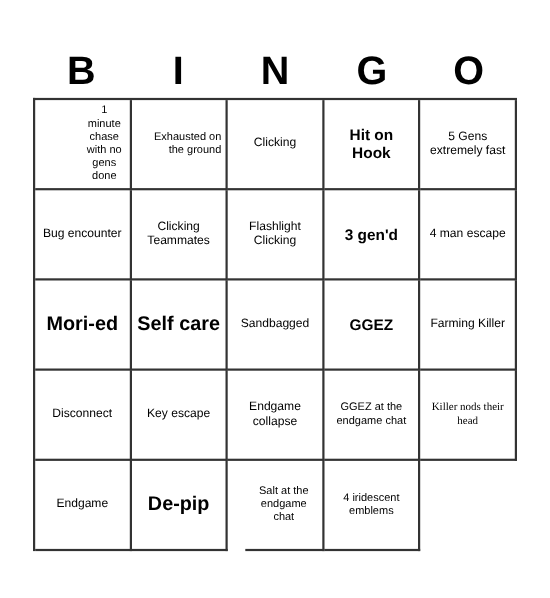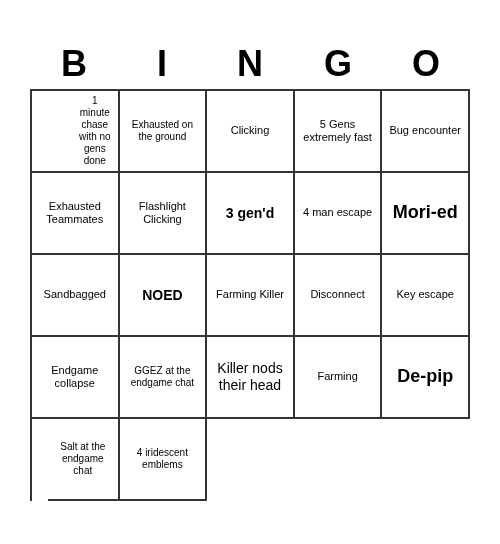--- a/index.html
+++ b/index.html
@@ -67,73 +67,79 @@
   <span>B</span>
       <span>I</span>
       <span>N</span>
       <span>G</span>
       <span>O</span>
     </div>
   <div class="bingo-grid">
       <div class="bingo-cell" style="font-size: 10px; padding-left: 44px;">
         <span>1 minute chase with no gens done</span>
       </div>
-      <div class="bingo-cell" style="font-size: 10px;">
+      <div class="bingo-cell" style="font-size: 10px; text-align: right;">
         <span>Exhausted on the ground</span>
       </div>
       <div class="bingo-cell">
         <span>Clicking</span>
+      </div>
+      <div class="bingo-cell medium-text">
+        <span>Hit on Hook</span>
       </div>
       <div class="bingo-cell">
         <span>5 Gens extremely fast</span>
       </div>
       <div class="bingo-cell">
         <span>Bug encounter</span>
       </div>
       <div class="bingo-cell">
-        <span>Exhausted Teammates</span>
+        <span>Clicking Teammates</span>
       </div>
       <div class="bingo-cell">
         <span>Flashlight Clicking</span>
       </div>
       <div class="bingo-cell medium-text">
         <span>3 gen'd</span>
       </div>
       <div class="bingo-cell">
         <span>4 man escape</span>
       </div>
       <div class="bingo-cell large-text">
         <span>Mori-ed</span>
       </div>
+      <div class="bingo-cell large-text">
+        <span>Self care</span>
+      </div>
       <div class="bingo-cell">
         <span>Sandbagged</span>
       </div>
       <div class="bingo-cell medium-text">
-        <span>NOED</span>
+        <span>GGEZ</span>
       </div>
       <div class="bingo-cell">
         <span>Farming Killer</span>
       </div>
       <div class="bingo-cell">
         <span>Disconnect</span>
       </div>
       <div class="bingo-cell">
         <span>Key escape</span>
       </div>
       <div class="bingo-cell">
         <span>Endgame collapse</span>
       </div>
       <div class="bingo-cell" style="font-size: 10px;">
         <span>GGEZ at the endgame chat</span>
       </div>
-      <div class="bingo-cell" style="font-size: 14px;">
+      <div class="bingo-cell" style="font-size: 10px; font-family: Liberation Serif, serif;">
         <span>Killer nods their head</span>
       </div>
       <div class="bingo-cell">
-        <span>Farming</span>
+        <span>Endgame</span>
       </div>
       <div class="bingo-cell large-text">
         <span>De-pip</span>
       </div>
       <div class="bingo-cell" style="font-size: 10px; margin-left: 16px;">
         <span>Salt at the endgame chat</span>
       </div>
       <div class="bingo-cell" style="font-size: 10px;">
         <span>4 iridescent emblems</span>
       </div>

